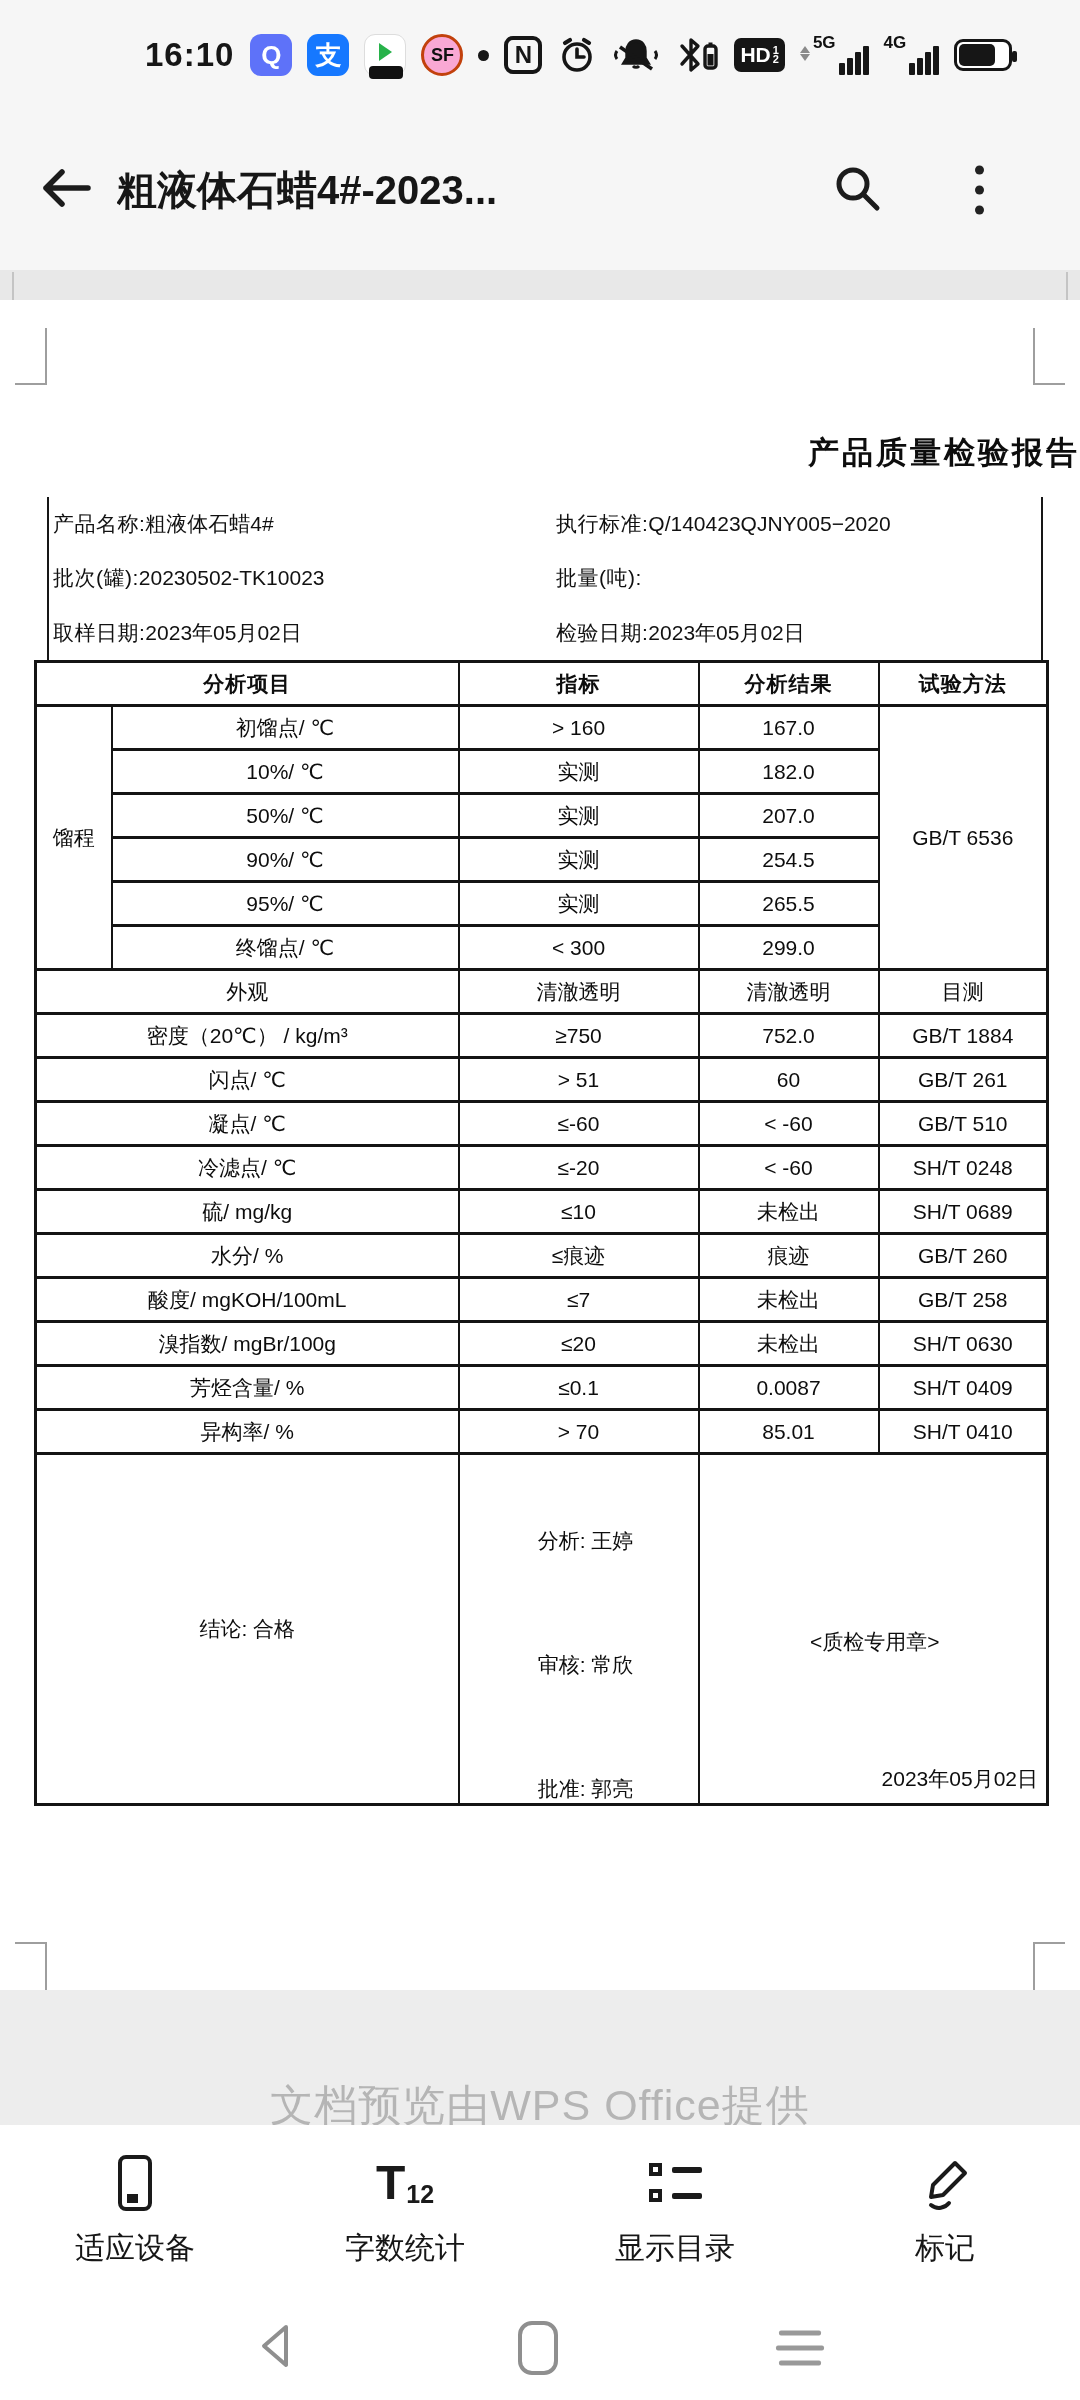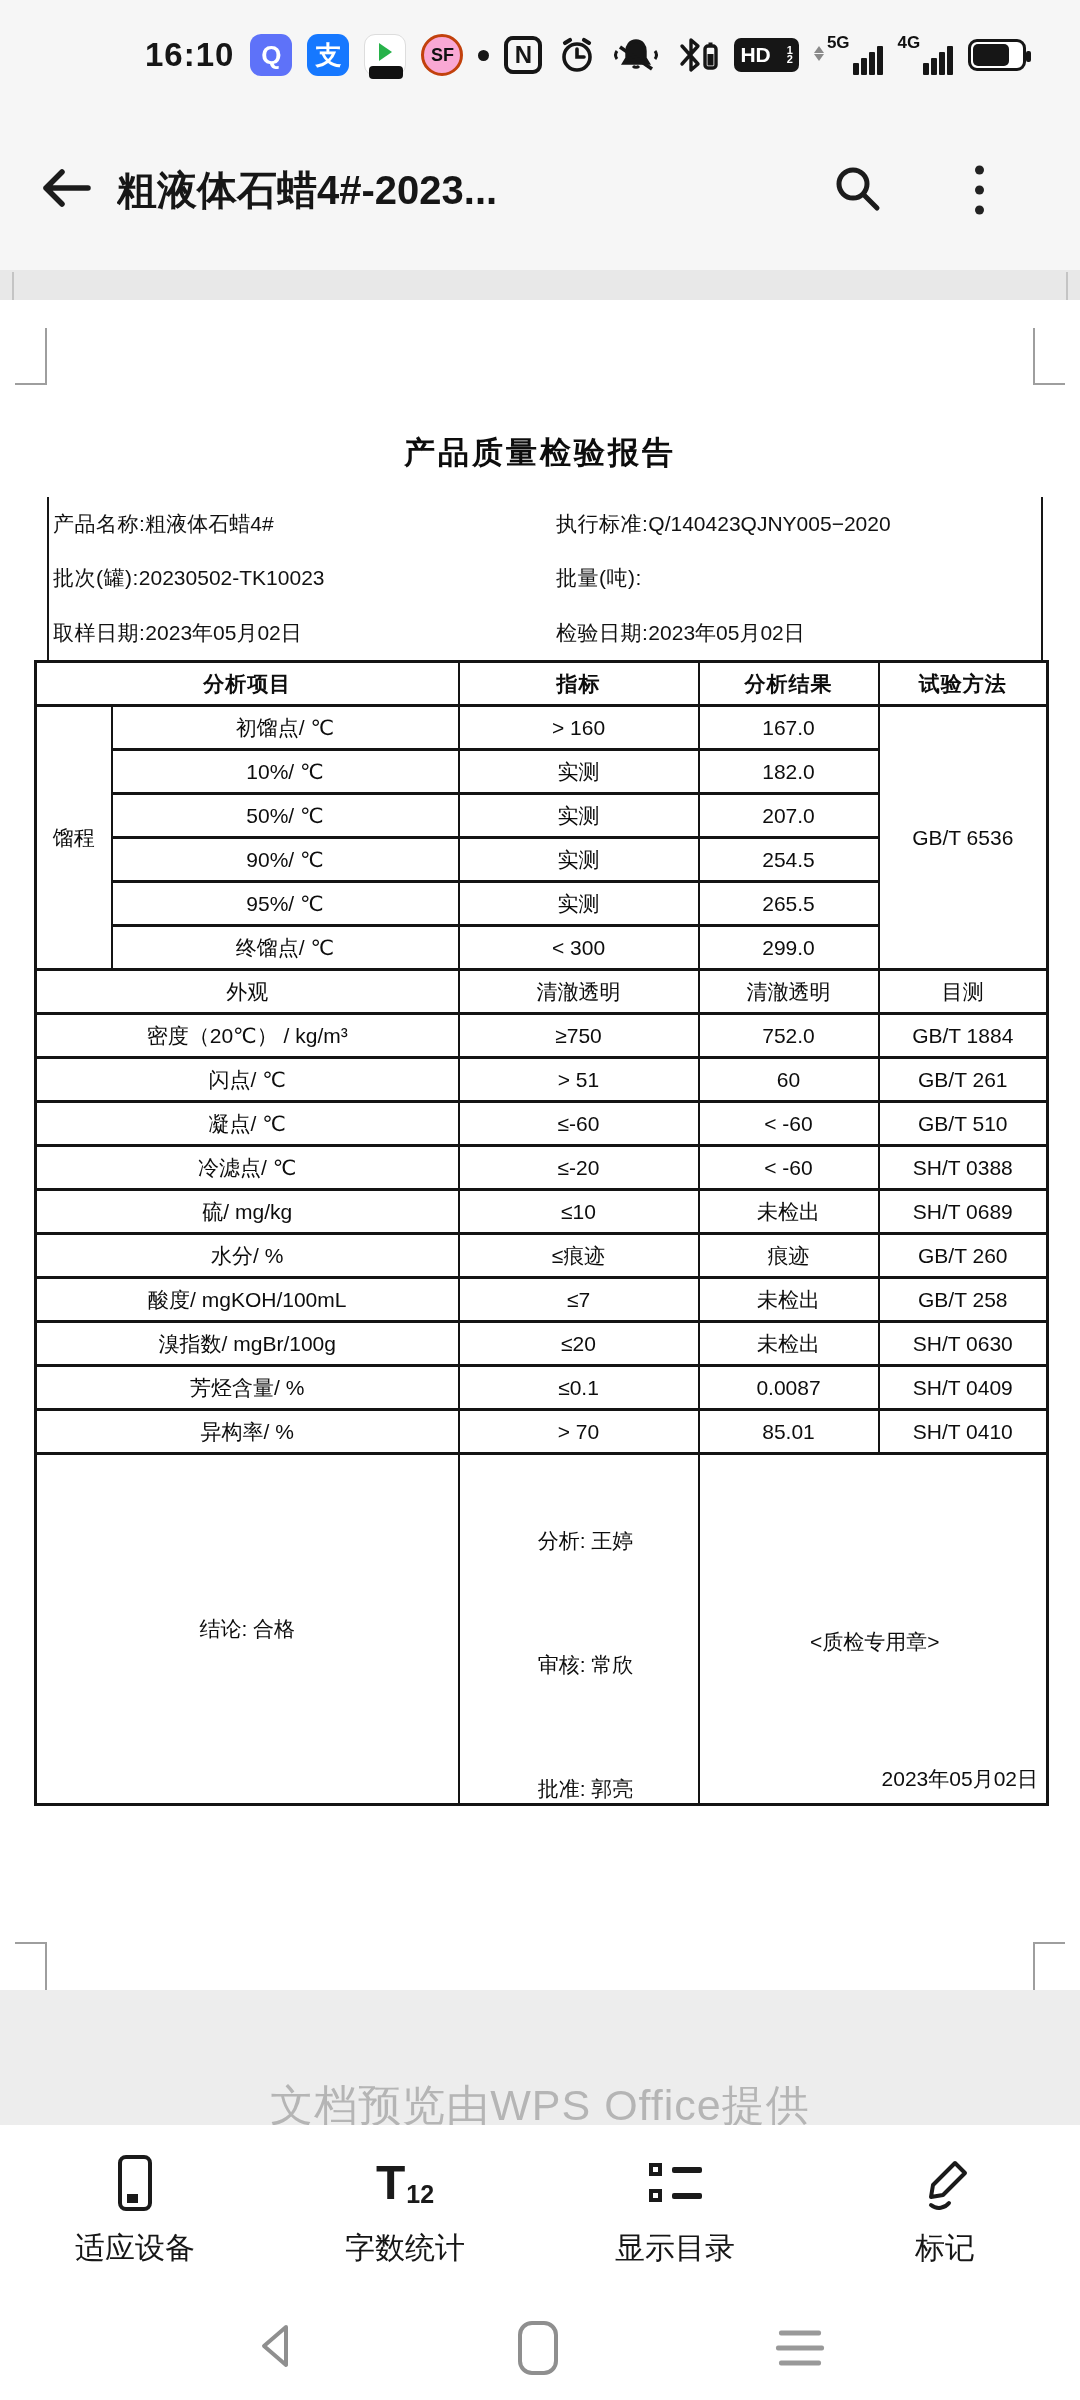--- a/index.html
+++ b/index.html
@@ -17,21 +17,21 @@
   .appic.alipay{background:#1678ff;font-size:26px;}
   .appic.tvideo{background:#fff;border:1px solid #ddd;box-sizing:border-box;}
   .tv-tri{width:0;height:0;border-left:13px solid #1e9fff;border-top:9px solid transparent;border-bottom:9px solid transparent;
           filter:none;margin-bottom:6px;border-left-color:#27b24a;}
   .tv-band{position:absolute;bottom:-4px;left:4px;width:34px;height:13px;background:#111;border-radius:4px;}
   .appic.sf{background:#f9a8d4;border:3px solid #c2410c;border-radius:50%;color:#111;font-size:18px;box-sizing:border-box;}
   .sb-dot{width:11px;height:11px;border-radius:50%;background:#161616;}
   .sysic{display:flex;align-items:center;justify-content:center;color:#161616;}
   .nfc{width:38px;height:38px;border:4px solid #161616;border-radius:9px;font-size:24px;font-weight:700;box-sizing:border-box;}
   .hdbadge{height:34px;background:#161616;border-radius:7px;color:#fff;display:flex;align-items:center;
-           padding:0 6px;gap:16px;}
+           padding:0 6px;gap:2px;}
   .hdbadge .hd{font-size:21px;font-weight:700;}
   .hdbadge .stack{display:flex;flex-direction:column;line-height:9px;font-size:11px;font-weight:700;}
   .sigclu{display:flex;align-items:flex-end;gap:3px;height:40px;}
   .sig-arrows{display:flex;flex-direction:column;gap:1px;margin-bottom:14px;}
   .sig-arrows i{width:0;height:0;border-left:5px solid transparent;border-right:5px solid transparent;display:block;}
   .arr-up{border-bottom:7px solid #8a8a8a;}
   .arr-dn{border-top:7px solid #8a8a8a;}
   .sig-label{font-size:17px;font-weight:700;align-self:flex-start;line-height:15px;}
   .bars{display:flex;align-items:flex-end;gap:2px;}
   .bars i{display:block;width:6px;background:#161616;border-radius:1px;}
@@ -51,21 +51,21 @@
   
   .page-gap{position:absolute;left:0;top:270px;width:1080px;height:30px;background:#e8e8e8;}
   .edge-tick{position:absolute;width:2px;background:#c4c4c4;}
   .page{position:absolute;left:0;top:300px;width:1080px;height:1690px;background:#ffffff;}
   .corner{position:absolute;width:30px;height:55px;}
   .corner.tl{left:15px;top:28px;border-right:2px solid #9e9e9e;border-bottom:2px solid #9e9e9e;}
   .corner.tr{right:15px;top:28px;border-left:2px solid #9e9e9e;border-bottom:2px solid #9e9e9e;}
   .corner.bl{left:15px;top:1642px;height:48px;border-right:2px solid #9e9e9e;border-top:2px solid #9e9e9e;}
   .corner.br{right:15px;top:1642px;height:48px;border-left:2px solid #9e9e9e;border-top:2px solid #9e9e9e;}
 
-  .doc-title{position:absolute;left:0;top:132px;width:1080px;text-align:center;font-size:31px;font-weight:600;
+  .doc-title{position:absolute;left:0;top:132px;width:1080px;text-align:right;font-size:31px;font-weight:600;
              letter-spacing:3px;color:#0d0d0d;margin:0;}
 
   .info-box{position:absolute;left:47px;top:197px;width:996px;height:163px;border-left:2px solid #161616;
             border-right:2px solid #161616;box-sizing:border-box;display:flex;flex-direction:column;}
   .info-row{flex:1;display:flex;align-items:center;font-size:21px;}
   .info-cell{white-space:nowrap;}
   .info-cell.l{padding-left:4px;width:507px;box-sizing:border-box;}
   .info-label{letter-spacing:0.5px;}
   .info-value{}
 
@@ -300,21 +300,21 @@
           <tr>
             <td colspan="2">凝点/ ℃</td>
             <td>≤-60</td>
             <td>&lt; -60</td>
             <td>GB/T 510</td>
           </tr>
           <tr>
             <td colspan="2">冷滤点/ ℃</td>
             <td>≤-20</td>
             <td>&lt; -60</td>
-            <td>SH/T 0388</td>
+            <td>SH/T 0248</td>
           </tr>
           <tr>
             <td colspan="2">硫/ mg/kg</td>
             <td>≤10</td>
             <td>未检出</td>
             <td>SH/T 0689</td>
           </tr>
           <tr>
             <td colspan="2">水分/ %</td>
             <td>≤痕迹</td>

